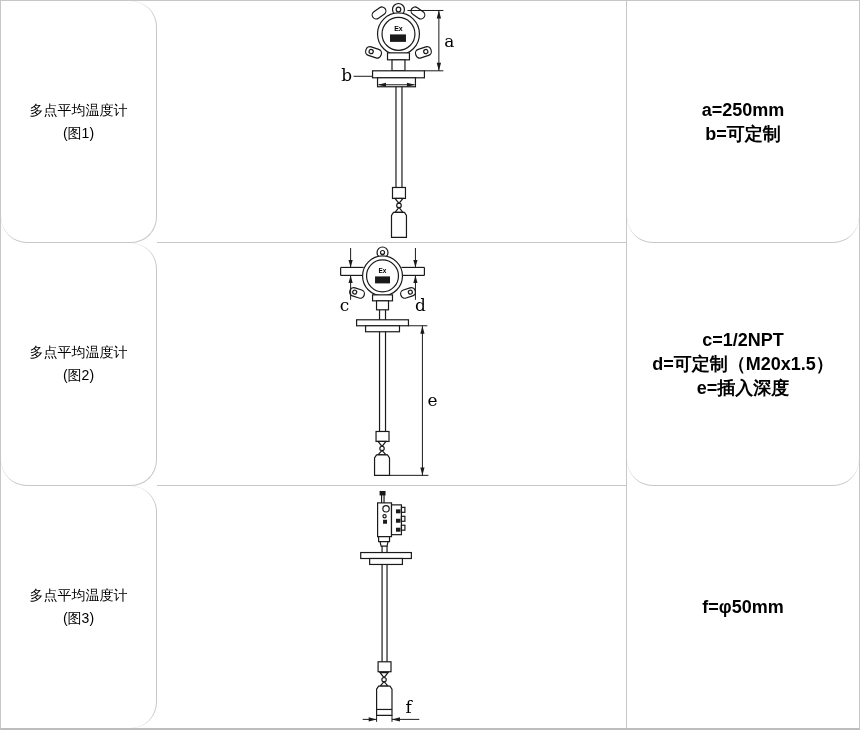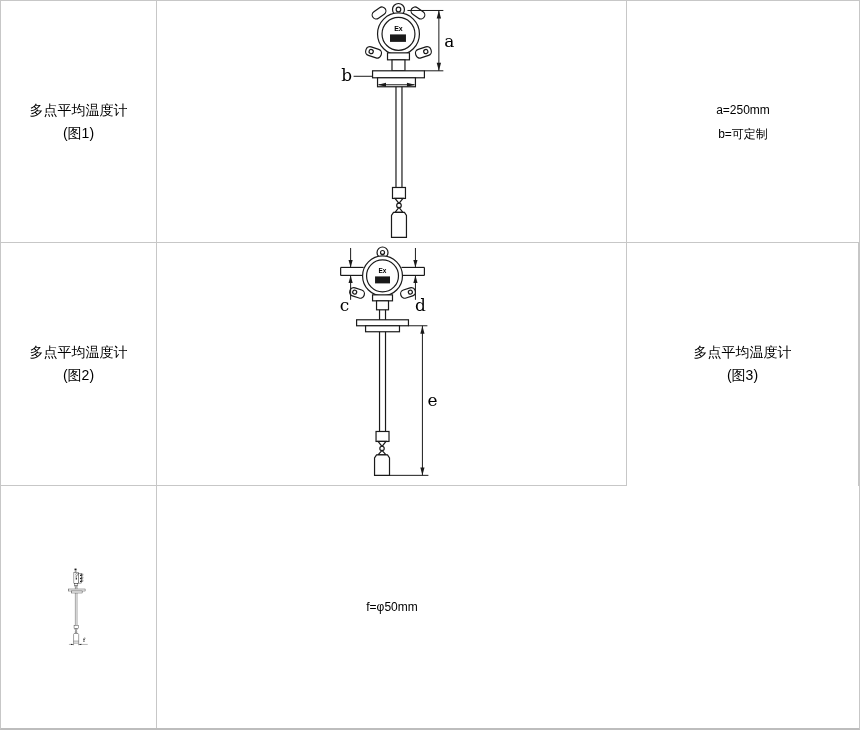--- a/index.html
+++ b/index.html
@@ -14,23 +14,23 @@
     color:#000;
   }
   .cell {
     border-right:1px solid #c7c7c7;
     border-bottom:1px solid #c7c7c7;
     display:flex; align-items:center; justify-content:center;
     overflow:hidden;
   }
   .col3 { border-right:none; }
   .rowlast { border-bottom:none; }
-  .label-cell, .spec-cell { flex-direction:column; text-align:center; }
+  .label-cell, .spec-cell { flex-direction:column; text-align:center;border-radius:26px; }
   .label-cell { font-size:14px; line-height:23px; }
-  .spec-cell { font-size:12px; line-height:24px; }
+  .spec-cell { font-size:18px; line-height:24px;font-weight:bold; }
   .diagram-cell svg { display:block; width:100%; height:100%; }
 
   
   .ln  { stroke:#1a1a1a; stroke-width:1.2; fill:none; }
   .fw  { stroke:#1a1a1a; stroke-width:1.2; fill:#ffffff; }
   .fb  { fill:#1a1a1a; stroke:none; }
   .dim { stroke:#1a1a1a; stroke-width:1; fill:none; }
   .dimlbl { font-family:"DejaVu Serif", serif; font-size:17px; fill:#000; }
   .exlbl  { font-family:"Liberation Sans", sans-serif; font-weight:bold; fill:#000; }
 </style>
@@ -184,20 +184,25 @@
         <line class="dim" x1="252" y1="83" x2="271" y2="83"></line>
         <line class="dim" x1="266" y1="83" x2="266" y2="233"></line>
         <polygon class="fb" points="266,83 263.9,91 268.1,91"></polygon>
         <polygon class="fb" points="266,233 263.9,225 268.1,225"></polygon>
         <line class="dim" x1="233" y1="233" x2="272" y2="233"></line>
         <text class="dimlbl" x="271" y="163">e</text>
       </g>
     </svg>
   </div>
 
+  <div class="cell spec-cell col3">
+    <div>c=1/2NPT</div>
+    <div>d=可定制（M20x1.5）</div>
+    <div>e=插入深度</div>
+  </div>
 
   <div class="cell label-cell rowlast">
     <div>多点平均温度计</div>
     <div>(图3)</div>
   </div>
 
   <div class="cell diagram-cell rowlast">
     <svg viewBox="0 0 470 244" preserveAspectRatio="xMidYMid meet">
       <g>
         <line class="ln" x1="225" y1="9" x2="225" y2="18"></line>

